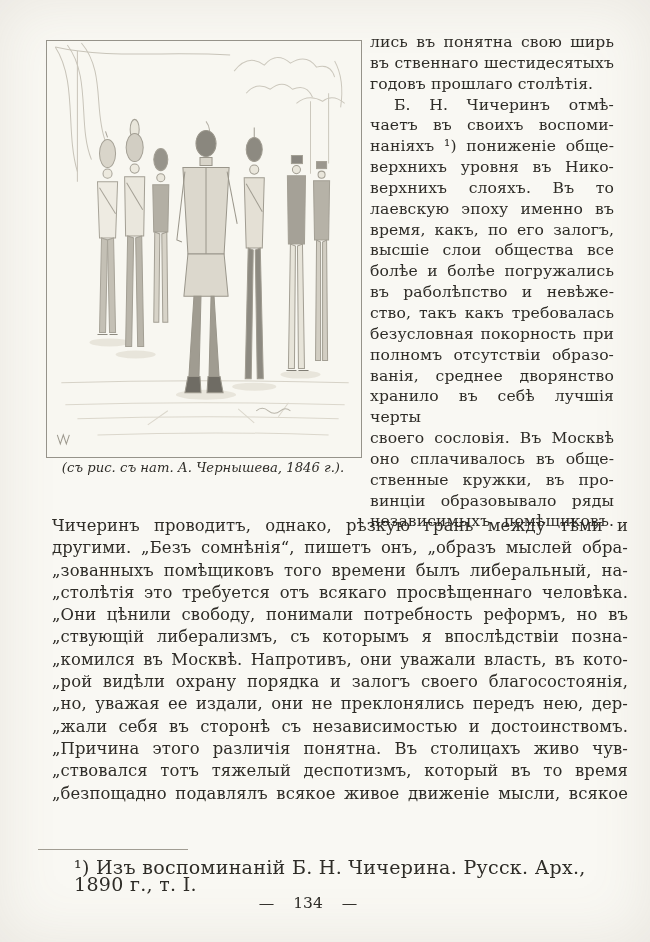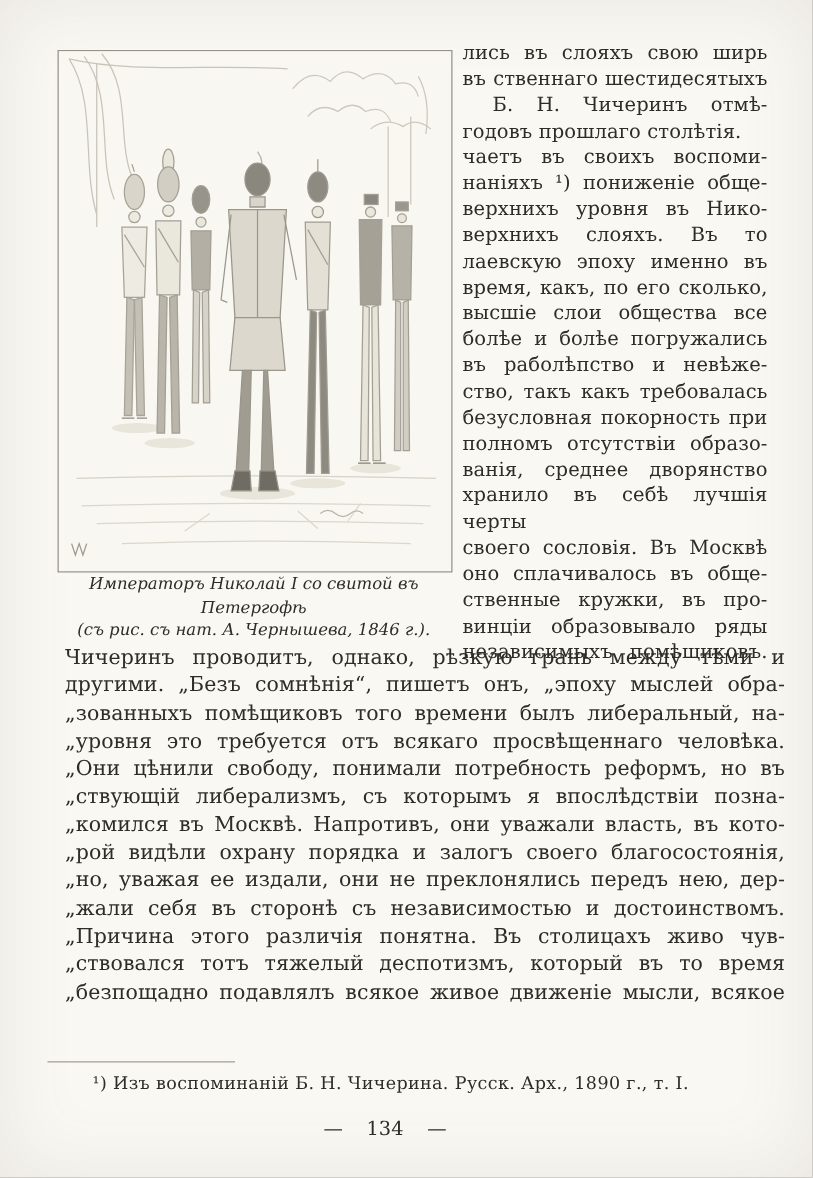--- a/index.html
+++ b/index.html
@@ -34,21 +34,21 @@
     white-space:normal; letter-spacing:0.1px;
   }
   .textline.nojust { text-align-last:left; }
   .textline.indent { text-indent:24px; }
   .footnote-rule {
     position:absolute; left:38px; top:849px; width:150px; height:0;
     border-top:1px solid #a19d93;
   }
   .footnote {
     position:absolute; left:74px; top:859px; width:540px;
-    font-size:14px; line-height:17px; letter-spacing:0.3px;
+    font-size:19px; line-height:17px; letter-spacing:0.3px;
   }
   .pagenum {
     position:absolute; left:0; top:894px; width:616px;
     text-align:center; font-size:15.5px; word-spacing:14px;
   }
 </style>
 </head>
 <body>
 
 <div class="page" style="background: rgb(249, 248, 243); color: rgb(46, 44, 39);">
@@ -159,55 +159,54 @@
         <path d="M120 368 L100 382 M190 366 L206 380 M240 360 L230 374"></path>
       </g>
 
       <path d="M208 368 q 6 -5 12 0 q 6 5 12 0 q 5 -4 10 0" stroke="#b8b4a9" fill="none"></path>
 
       <path d="M10 392 l 3 9 l 3 -9 l 3 9 l 3 -9" stroke="#9c988d" fill="none"></path>
     </svg>
   </div>
 
   <div class="caption">
-    <div>Императоръ Николай I со свитой въ Петергофѣ</div>
     <div>(съ рис. съ нат. А. Чернышева, 1846 г.).</div>
   </div>
 
   <div class="side-col">
-      <div class="textline">лись въ слояхъ свою ширь</div>
+      <div class="textline">лись въ понятна свою ширь</div>
       <div class="textline">въ ственнаго шестидесятыхъ</div>
+      <div class="textline nojust">годовъ прошлаго столѣтія.</div>
       <div class="textline indent">Б. Н. Чичеринъ отмѣ-</div>
-      <div class="textline nojust">годовъ прошлаго столѣтія.</div>
       <div class="textline">чаетъ въ своихъ воспоми-</div>
       <div class="textline">наніяхъ ¹) пониженіе обще-</div>
       <div class="textline">верхнихъ уровня въ Нико-</div>
       <div class="textline">верхнихъ слояхъ. Въ то</div>
       <div class="textline">лаевскую эпоху именно въ</div>
-      <div class="textline">время, какъ, по его сколько,</div>
+      <div class="textline">время, какъ, по его залогъ,</div>
       <div class="textline">высшіе слои общества все</div>
       <div class="textline">болѣе и болѣе погружались</div>
       <div class="textline">въ раболѣпство и невѣже-</div>
       <div class="textline">ство, такъ какъ требовалась</div>
       <div class="textline">безусловная покорность при</div>
       <div class="textline">полномъ отсутствіи образо-</div>
       <div class="textline">ванія, среднее дворянство</div>
       <div class="textline">хранило въ себѣ лучшія черты</div>
       <div class="textline">своего сословія. Въ Москвѣ</div>
       <div class="textline">оно сплачивалось въ обще-</div>
       <div class="textline">ственные кружки, въ про-</div>
       <div class="textline">винціи образовывало ряды</div>
       <div class="textline">независимыхъ помѣщиковъ.</div>
     </div>
 
   <div class="main-block">
       <div class="textline">Чичеринъ проводитъ, однако, рѣзкую грань между тѣми и</div>
-      <div class="textline">другими. „Безъ сомнѣнія“, пишетъ онъ, „эпоху мыслей обра-</div>
+      <div class="textline">другими. „Безъ сомнѣнія“, пишетъ онъ, „образъ мыслей обра-</div>
       <div class="textline">„зованныхъ помѣщиковъ того времени былъ либеральный, на-</div>
-      <div class="textline">„уровня это требуется отъ всякаго просвѣщеннаго человѣка.</div>
+      <div class="textline">„столѣтія это требуется отъ всякаго просвѣщеннаго человѣка.</div>
       <div class="textline">„Они цѣнили свободу, понимали потребность реформъ, но въ</div>
       <div class="textline">„ствующій либерализмъ, съ которымъ я впослѣдствіи позна-</div>
       <div class="textline">„комился въ Москвѣ. Напротивъ, они уважали власть, въ кото-</div>
       <div class="textline">„рой видѣли охрану порядка и залогъ своего благосостоянія,</div>
       <div class="textline">„но, уважая ее издали, они не преклонялись передъ нею, дер-</div>
       <div class="textline">„жали себя въ сторонѣ съ независимостью и достоинствомъ.</div>
       <div class="textline">„Причина этого различія понятна. Въ столицахъ живо чув-</div>
       <div class="textline">„ствовался тотъ тяжелый деспотизмъ, который въ то время</div>
       <div class="textline">„безпощадно подавлялъ всякое живое движеніе мысли, всякое</div>
     </div>

